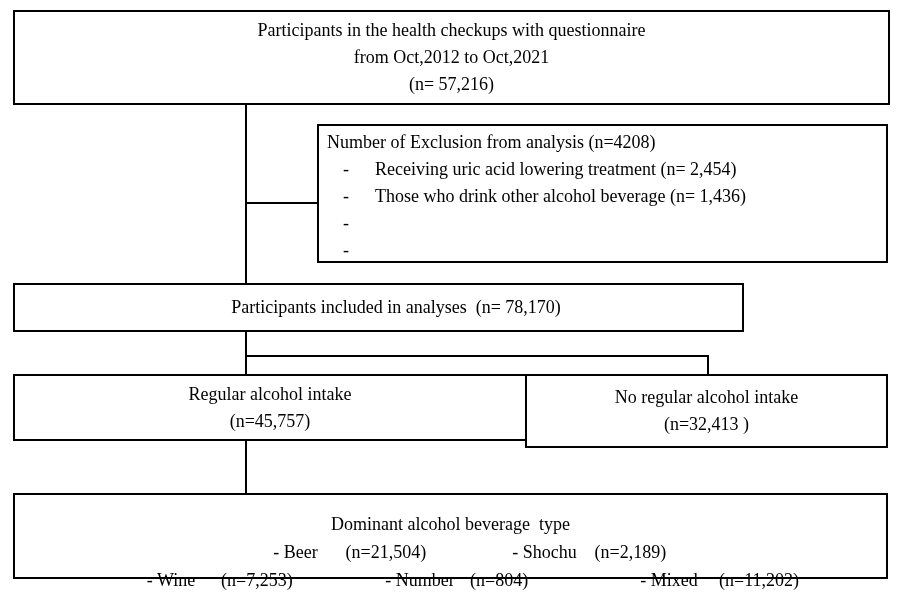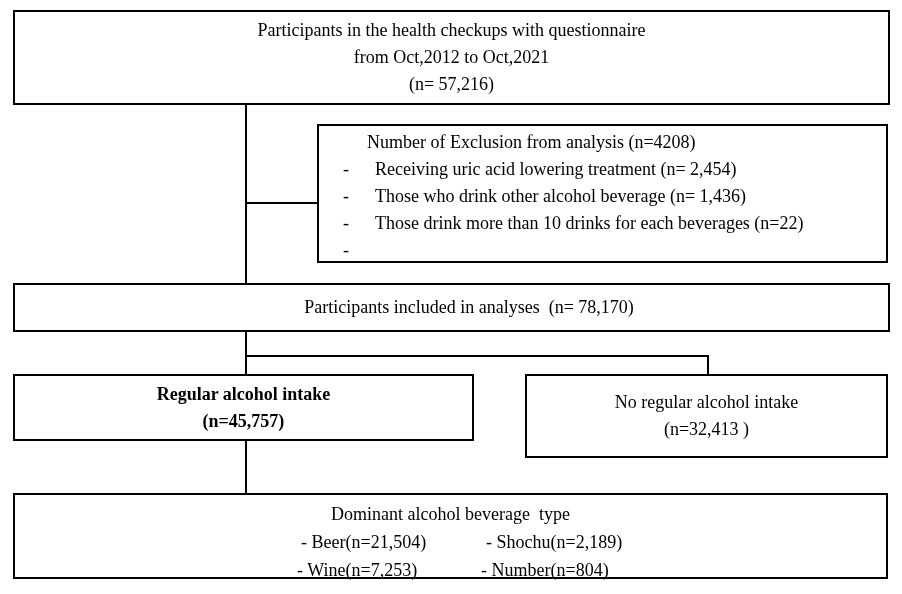--- a/index.html
+++ b/index.html
@@ -34,35 +34,35 @@
   }
   .connector {
     position: absolute;
     background: #000000;
   }
   .pre { white-space: pre; }
 
   
   #box-top        { left: 13px;  top: 10px;  width: 877px; height: 95px;  }
   #box-exclusion  { left: 317px; top: 124px; width: 571px; height: 139px; padding: 3px 10px 0 8px; }
-  #box-included   { left: 13px;  top: 283px; width: 877px; height: 49px; padding-left: 35px;  }
-  #box-regular    { left: 13px;  top: 374px; width: 461px; height: 67px; font-weight: bold;  }
-  #box-noregular  { left: 525px; top: 374px; width: 363px; height: 84px;  }
-  #box-dominant   { left: 13px;  top: 493px; width: 875px; height: 86px;  padding-top: 5px; }
+  #box-included   { left: 13px;  top: 283px; width: 731px; height: 49px; padding-left: 35px;  }
+  #box-regular    { left: 13px;  top: 374px; width: 514px; height: 67px;  }
+  #box-noregular  { left: 525px; top: 374px; width: 363px; height: 74px;  }
+  #box-dominant   { left: 13px;  top: 493px; width: 875px; height: 86px;  padding-top: 15px; }
 
   
   #conn-v1 { left: 245px; top: 105px; width: 2px;  height: 178px; }
   #conn-h1 { left: 247px; top: 202px; width: 70px; height: 2px;   }
   #conn-v2 { left: 245px; top: 332px; width: 2px;  height: 42px;  }
   #conn-h2 { left: 245px; top: 355px; width: 464px; height: 2px;  }
   #conn-v3 { left: 707px; top: 355px; width: 2px;  height: 19px;  }
   #conn-v4 { left: 245px; top: 441px; width: 2px;  height: 52px;  }
 
   
-  .excl-title { line-height: 27px; margin-left: 40px; }
+  .excl-title { line-height: 27px; }
   .excl-item {
     display: flex;
     padding-left: 16px;
     line-height: 27px;
   }
   .excl-item .dash {
     display: inline-block;
     width: 32px;
     flex: 0 0 32px;
   }
@@ -70,21 +70,22 @@
   
   .dom-title { text-align: center; line-height: 28px; }
   .bev-row {
     display: flex;
     justify-content: center;
     line-height: 28px;
   }
   .bev-cell {
     display: flex;
     width: 205px;
-    text-align: right;
+    text-align: center;
+    margin-left: 44px;
   }
   .bev-cell .bev-label {
     display: inline-block;
     width: 100px;
     flex: 0 0 100px;
   }
 </style>
 </head>
 <body>
 
@@ -108,21 +109,20 @@
     <div class="excl-item">
       <span class="dash">-</span>
       <span>Receiving uric acid lowering treatment (n= 2,454)</span>
     </div>
     <div class="excl-item">
       <span class="dash">-</span>
       <span>Those who drink other alcohol beverage (n= 1,436)</span>
     </div>
     <div class="excl-item">
       <span class="dash">-</span>
-      <span>Those drink more than 10 drinks for each beverages (n=22)</span>
     </div>
     <div class="excl-item">
       <span class="dash">-</span>
     </div>
   </div>
 
   <div class="box centered" id="box-included">
     <div class="pre">Participants included in analyses  (n= 78,170)</div>
   </div>
 
@@ -150,16 +150,20 @@
     </div>
     <div class="bev-row">
       <div class="bev-cell">
         <span class="bev-label">- Wine</span>
         <span>(n=7,253)</span>
       </div>
       <div class="bev-cell">
         <span class="bev-label">- Number</span>
         <span>(n=804)</span>
       </div>
+      <div class="bev-cell">
+        <span class="bev-label">- Mixed</span>
+        <span>(n=11,202)</span>
+      </div>
     </div>
   </div>
 
 </div>
 
 </body></html>

